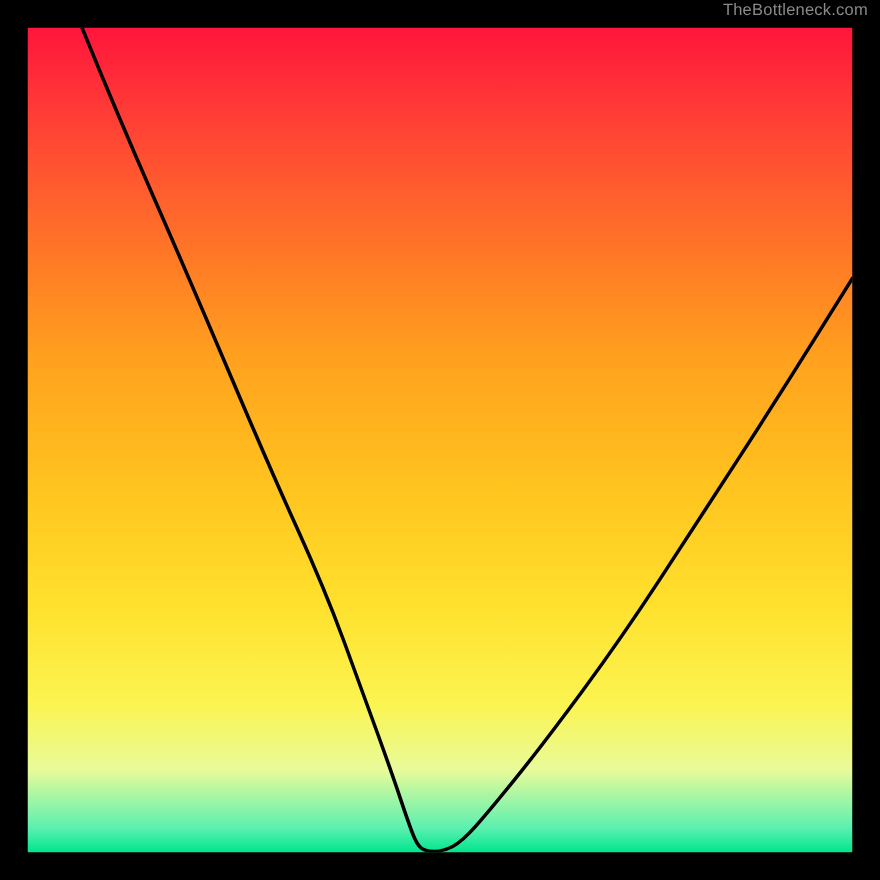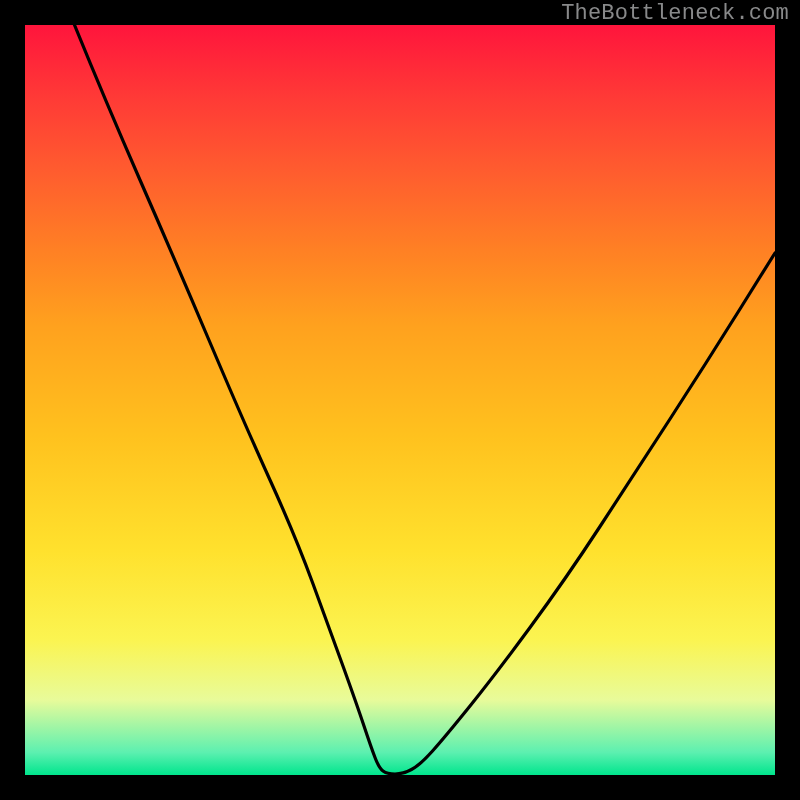--- a/index.html
+++ b/index.html
@@ -49,22 +49,22 @@
     position: absolute;
     width: 17px;
     height: 11px;
     background: #d4645f;
     border-radius: 6px;
   }
   .watermark {
     position: absolute;
     top: 1px;
     right: 11px;
-    font-family: Liberation Mono, monospace;
-    font-size: 22px;
+    font-family: Liberation Sans, sans-serif;
+    font-size: 15px;
     color: #88898a;
     letter-spacing: 0.2px;
   }
 </style>
 </head>
 <body>
 
 <div class="plot-area"></div>
 
 <svg class="curve" viewBox="0 0 750 750" preserveAspectRatio="none">

